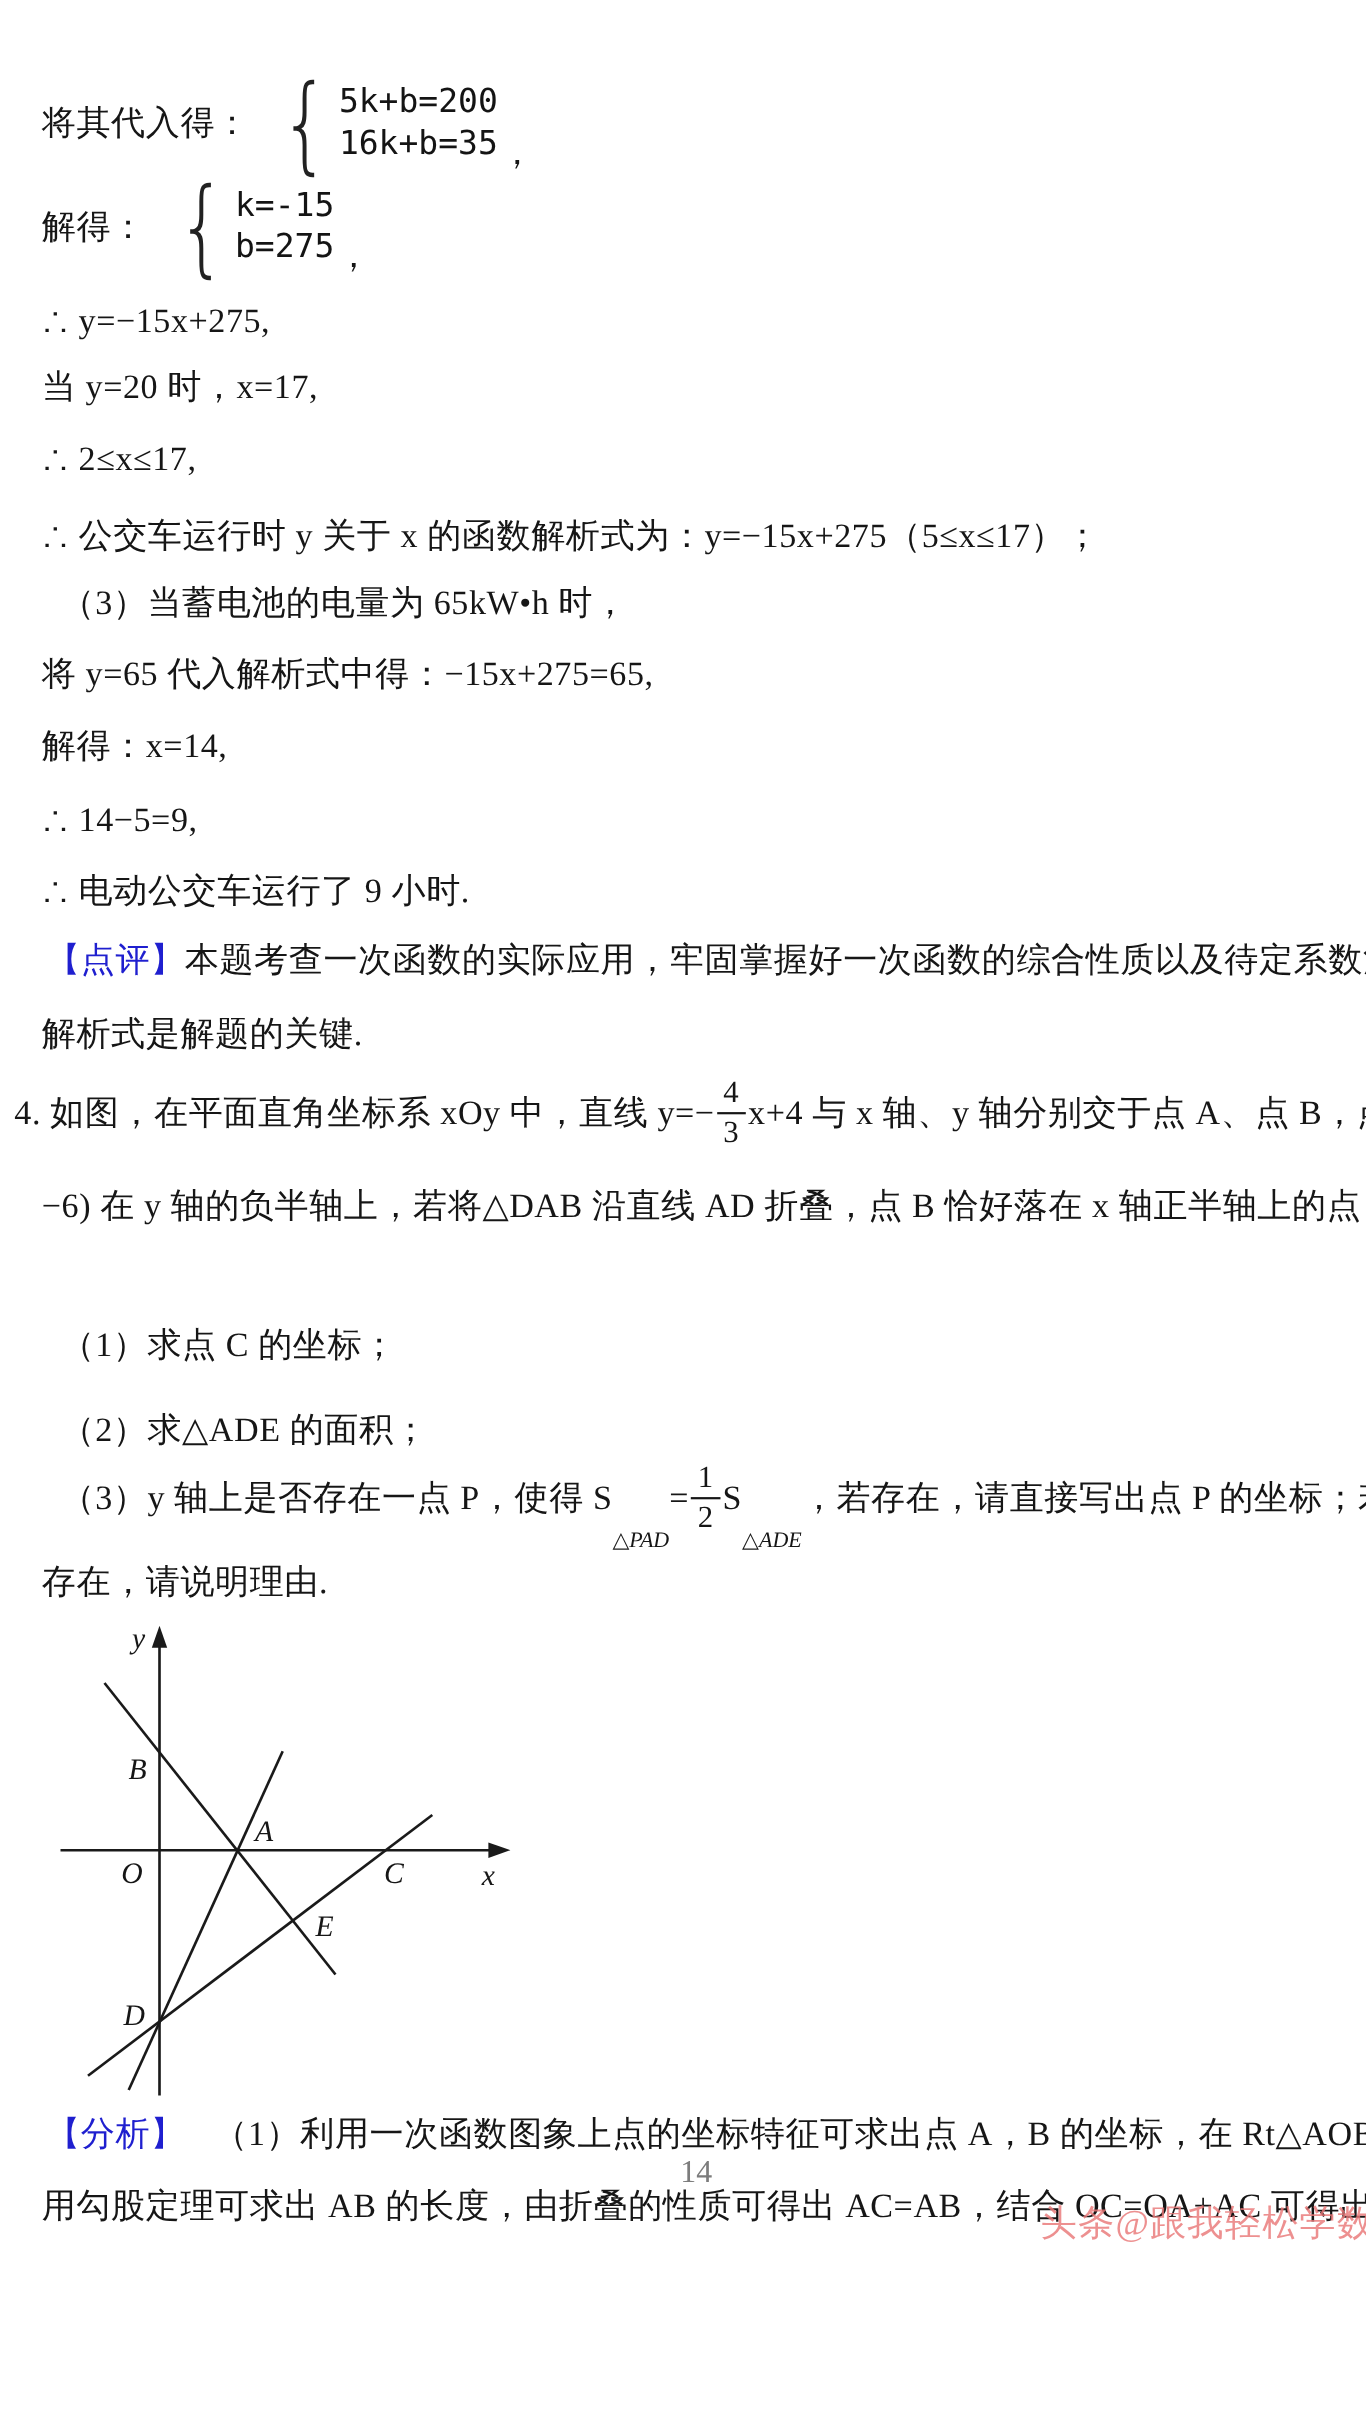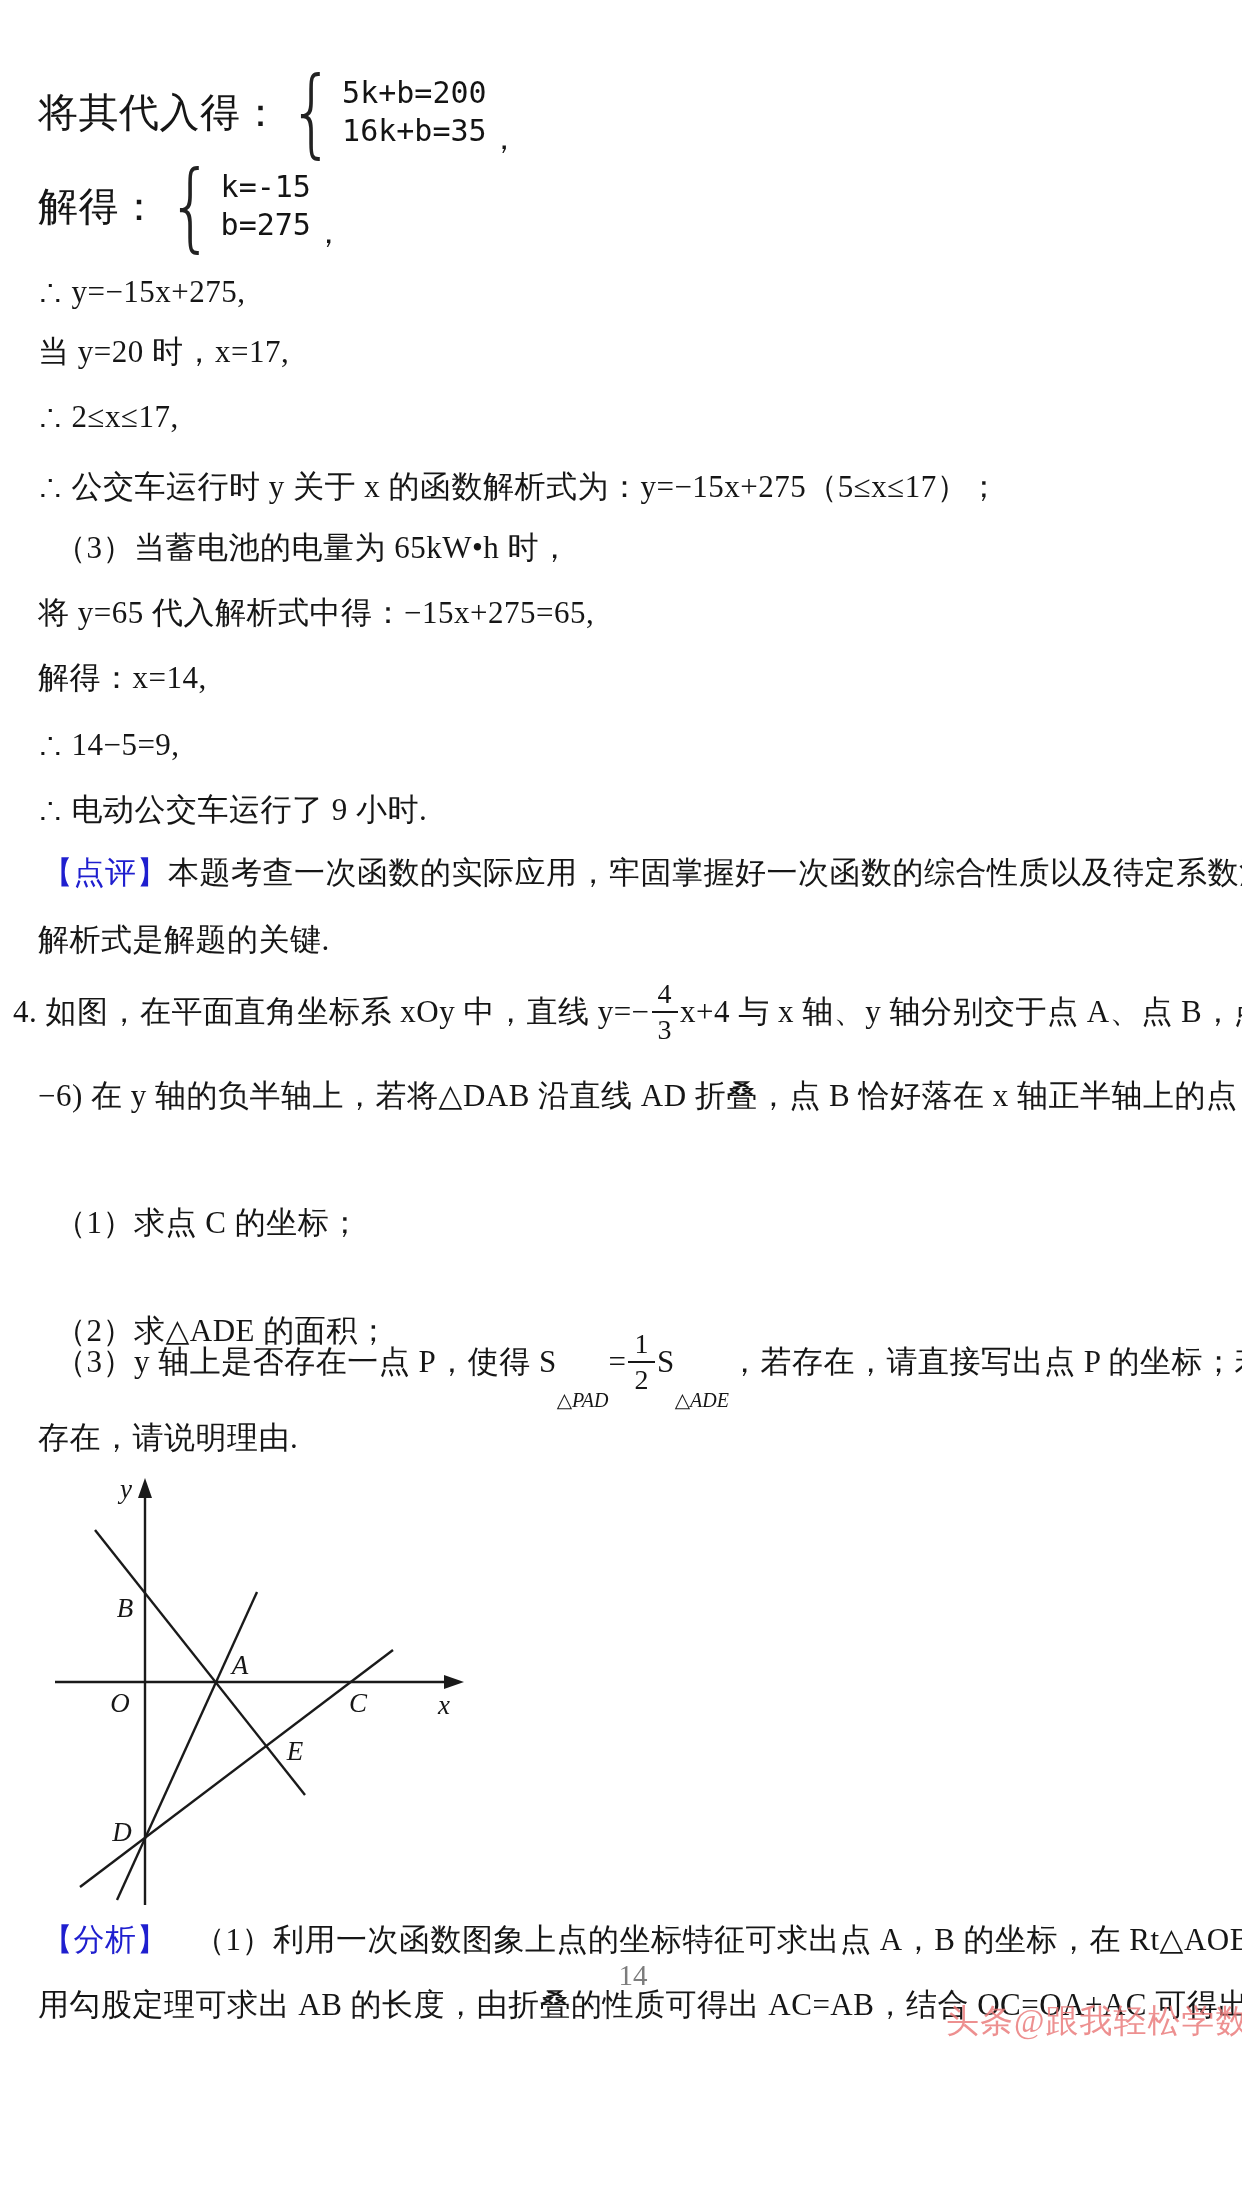--- a/index.html
+++ b/index.html
@@ -16,21 +16,21 @@
     left:38px;
     white-space:nowrap;
     font-size:31px;
     line-height:46px;
     letter-spacing:0.5px;
   }
   .indent{left:55px;}
   .tag-blue{color:#1f1fcf;}
   
   .sys-line{position:absolute;left:38px;display:flex;align-items:center;}
-  .sys-label{font-size:40px;letter-spacing:0.5px;margin-right:0;}
+  .sys-label{font-size:31px;letter-spacing:0.5px;margin-right:20px;}
   .brace{
     font-family:"DejaVu Sans",sans-serif;
     font-size:96px;font-weight:200;line-height:96px;
     transform:scaleX(0.75);
     color:#222;
   }
   .sys-rows{display:flex;flex-direction:column;row-gap:6px;
     font-family:"DejaVu Sans Mono","Liberation Mono",monospace;
     font-size:30px;line-height:32px;color:#141414;}
   .sys-comma{align-self:flex-end;font-size:31px;margin-left:2px;}
@@ -102,21 +102,21 @@
   <div class="frac-line" style="top:970px;left:13px;">
     <span>4. 如图，在平面直角坐标系 xOy 中，直线 y=−</span>
     <span class="frac">
       <span class="num">4</span>
       <span class="den">3</span>
     </span>
     <span>x+4 与 x 轴、y 轴分别交于点 A、点 B，点 D (0,</span>
   </div>
   <div class="line" style="top:1073px;">−6) 在 y 轴的负半轴上，若将△DAB 沿直线 AD 折叠，点 B 恰好落在 x 轴正半轴上的点 C 处，</div>
   <div class="line indent" style="top:1200px;">（1）求点 C 的坐标；</div>
-  <div class="line indent" style="top:1308px;">（2）求△ADE 的面积；</div>
+  <div class="line indent" style="top:1277px;">（2）求△ADE 的面积；</div>
 
   <div class="frac-line" style="top:1320px;left:55px;">
     <span>（3）y 轴上是否存在一点 P，使得 S</span>
     <span class="sub">△PAD</span>
     <span>=</span>
     <span class="frac">
       <span class="num">1</span>
       <span class="den">2</span>
     </span>
     <span>S</span>

